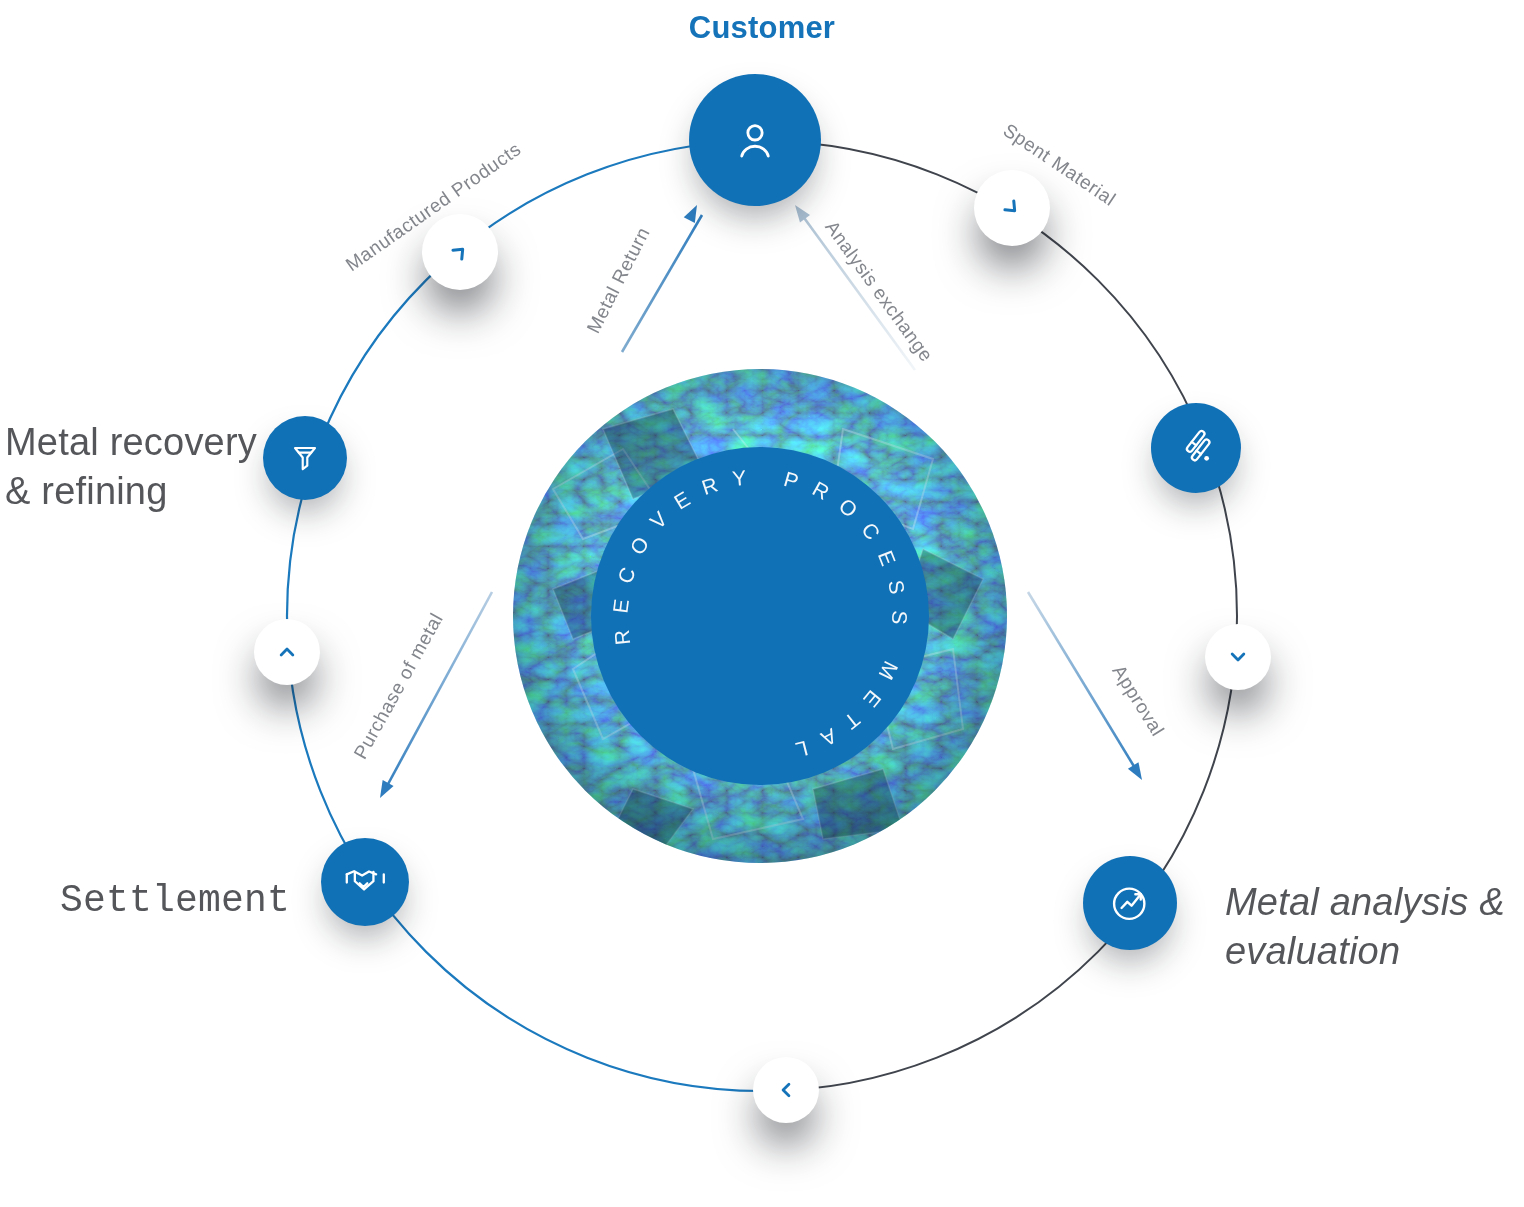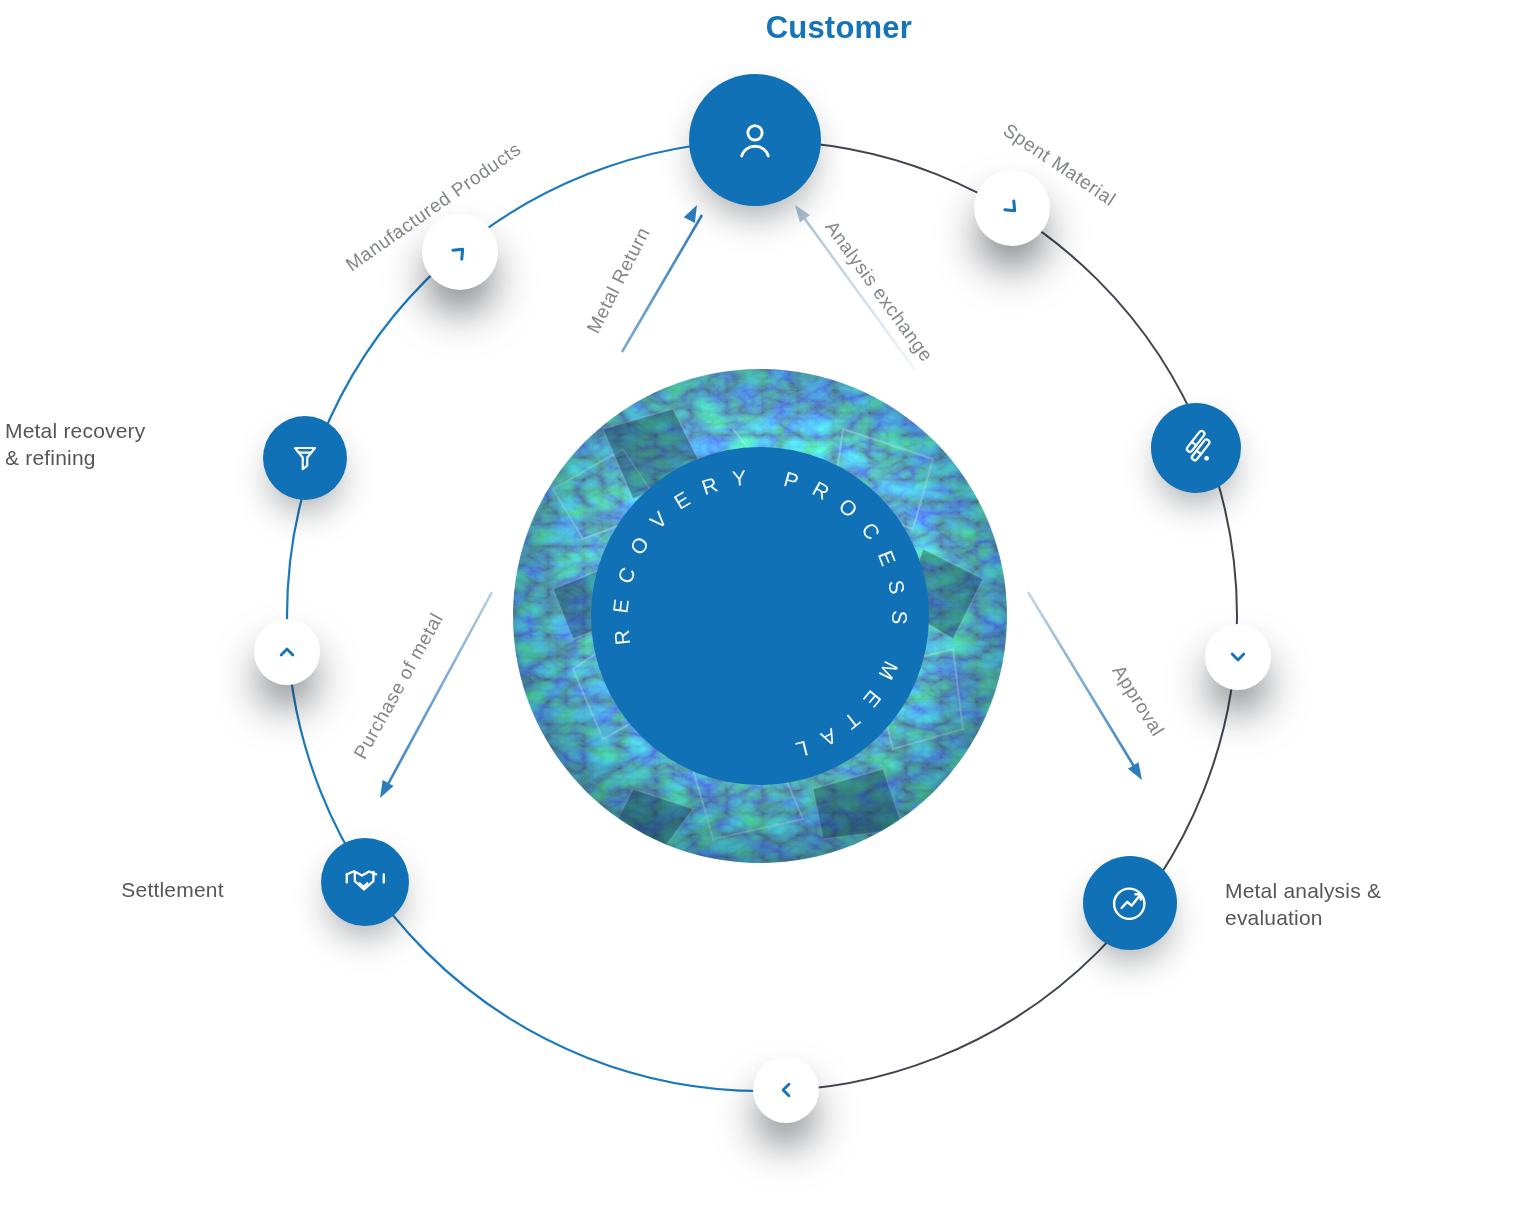--- a/index.html
+++ b/index.html
@@ -9,24 +9,24 @@
   svg{display:block;}
 
   
   .node{position:absolute;border-radius:50%;display:flex;align-items:center;justify-content:center;}
   .node-blue{background:#1171b6;}
   .node-white{background:#ffffff;}
   .shadow-strong{box-shadow:0 26px 42px -4px rgba(18,22,30,.55);}
   .shadow-soft{box-shadow:0 18px 34px -6px rgba(18,22,30,.35);}
 
   
-  .label{position:absolute;color:#54565a;font-size:21px;line-height:1.28;
+  .label{position:absolute;color:#54565a;font-size:38px;line-height:1.28;
          white-space:pre-line;letter-spacing:.2px;}
-  .customer-label{color:#1473b9;font-weight:700;font-size:31px;text-align:right;}
-  .align-right{text-align:center;}
+  .customer-label{color:#1473b9;font-weight:700;font-size:31px;text-align:center;}
+  .align-right{text-align:center;font-family:Liberation Mono, monospace;}
 
   
   .center-photo{position:absolute;left:513px;top:369px;width:494px;height:494px;
                 border-radius:50%;overflow:hidden;}
   .center-blue{position:absolute;left:591px;top:447px;width:338px;height:338px;
                border-radius:50%;background:#1171b6;}
   .ring-text{position:absolute;left:591px;top:447px;width:338px;height:338px;
              transform:rotate(-14deg);}
   .ring-text text{fill:#f4f8fb;font-size:21px;letter-spacing:15px;
                   font-family:"Liberation Sans",sans-serif;}
@@ -209,21 +209,21 @@
       <g fill="none" stroke="#ffffff" stroke-width="1.25" stroke-linecap="round" stroke-linejoin="round">
         <path d="M6.3,6.3 h11.4 l-4.4,5.4 v4.7 l-2.6,1.9 v-6.6 z"></path>
         <path d="M8.4,8.9 h7.2"></path>
       </g>
     </svg>
   </div>
 
   <div class="label customer-label" style="left:612px;top:8px;width:300px;">Customer</div>
 
 
-  <div class="label" style="left:1225px;top:878px;">Metal analysis &amp;
+  <div class="label" style="left:1225px;top:878px;font-style:italic;">Metal analysis &amp;
 evaluation</div>
 
   <div class="label align-right" style="left:60px;top:877px;width:225px;">Settlement</div>
 
   <div class="label" style="left:5px;top:418px;">Metal recovery
 &amp; refining</div>
 
 </div>
 
 </body></html>

